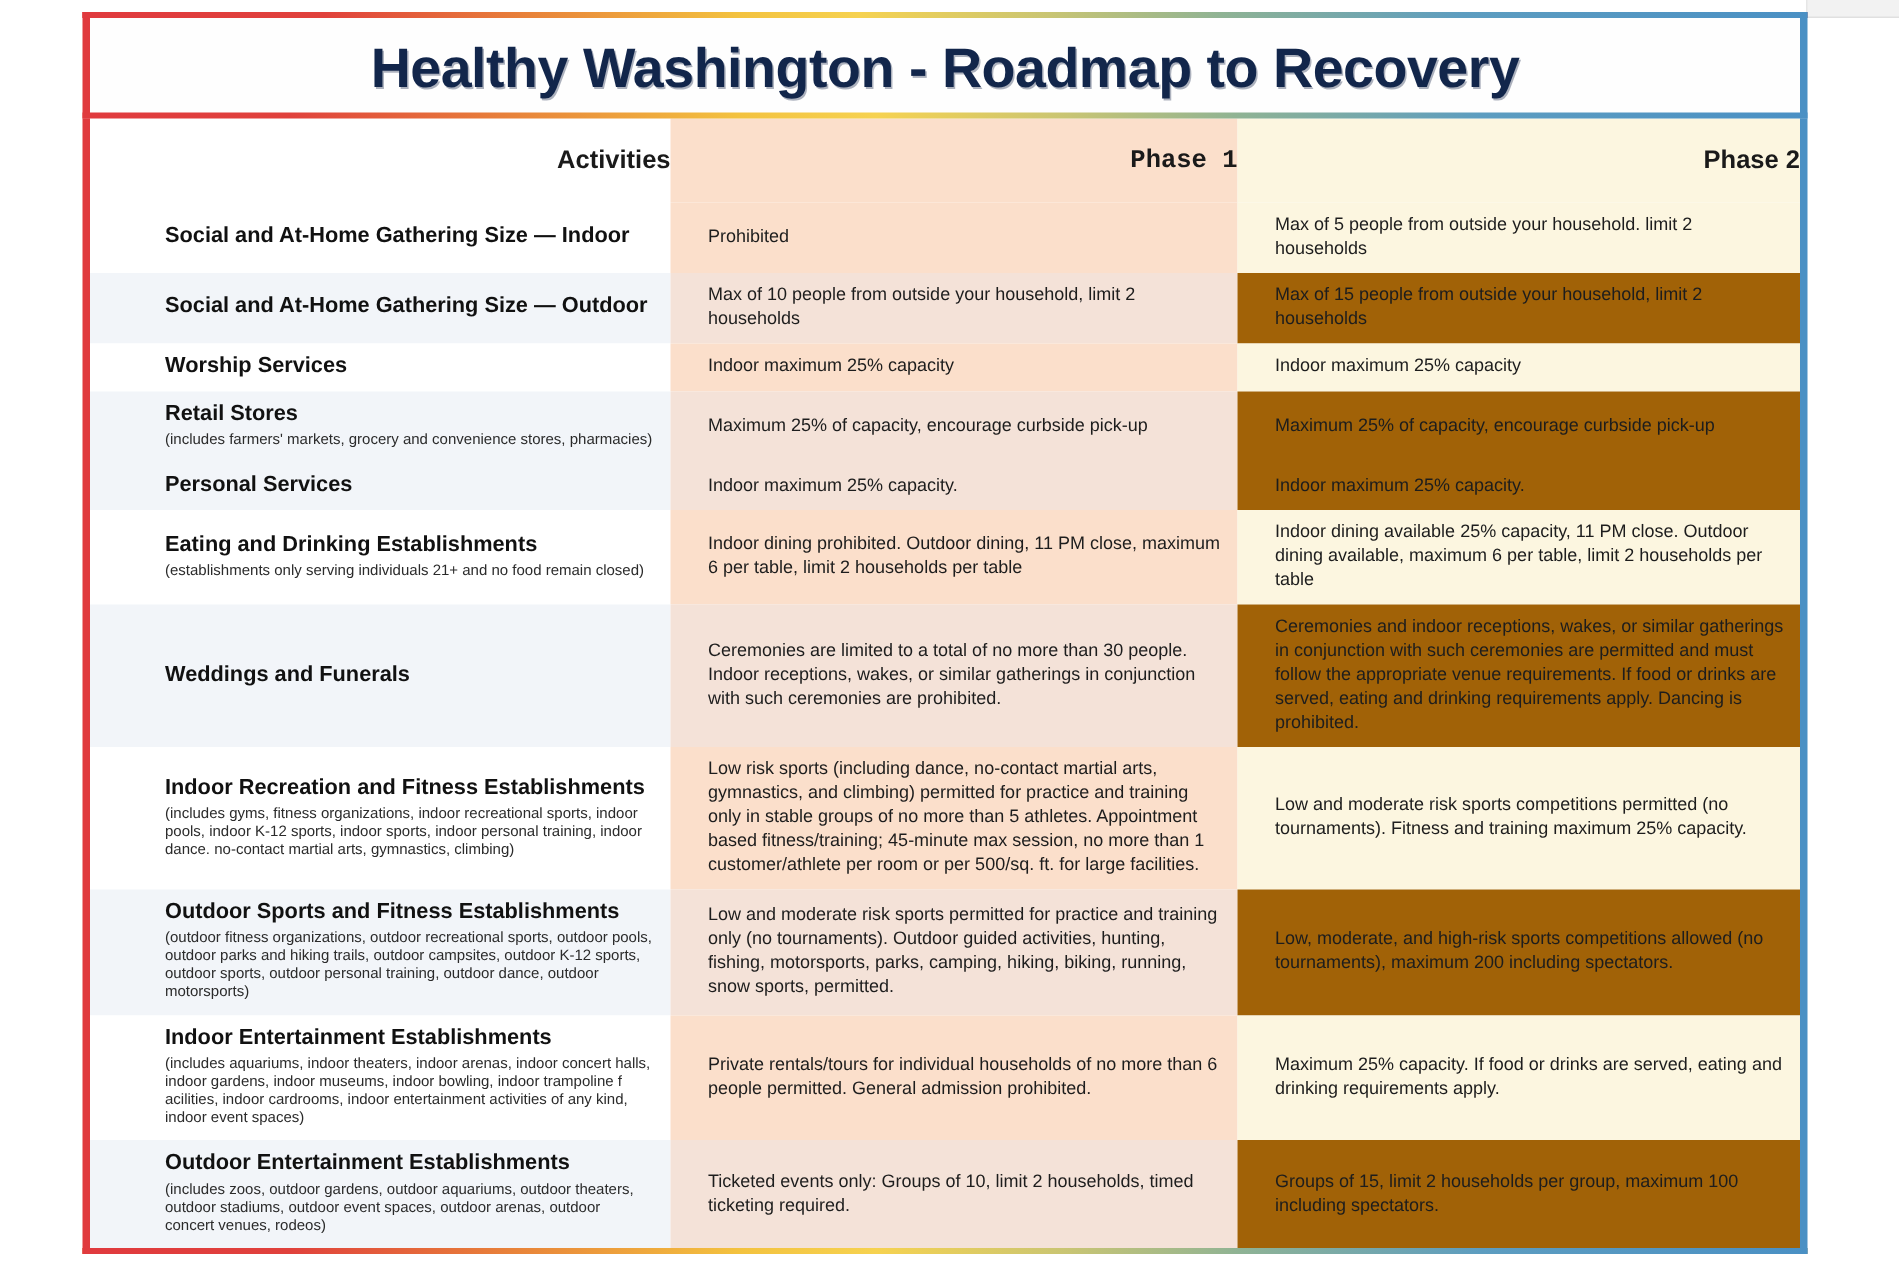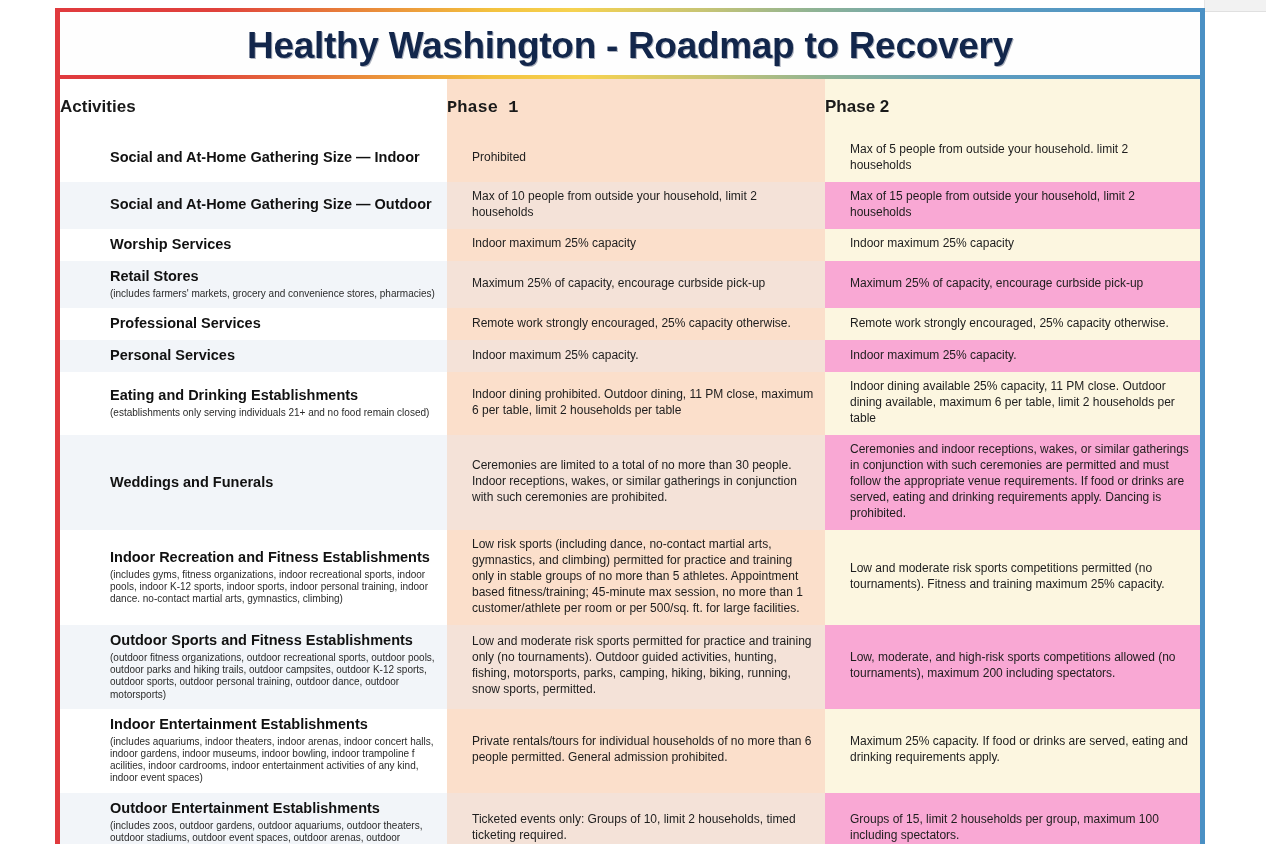--- a/index.html
+++ b/index.html
@@ -110,21 +110,21 @@
   }
   table.roadmap col.c-act   { width: 387px; }
   table.roadmap col.c-p1    { width: 378px; }
   table.roadmap col.c-p2    { width: 375px; }
 
   thead th {
     height: 56px;
     font-size: 17px;
     font-weight: bold;
     color: #1a1a1a;
-    text-align: left;
+    text-align: right;
     vertical-align: middle;
   }
   th.h-act { background: #ffffff; }
   th.h-p1  { background: #fbdfcb; font-family: Liberation Mono, monospace; }
   th.h-p2  { background: #fcf6e0; }
 
   tbody td {
     vertical-align: middle;
     padding: 7px 11px 8px 11px;
   }
@@ -132,21 +132,21 @@
     padding-left: 19px;
     padding-right: 12px;
   }
 
   
   tbody tr.odd  td.act { background: #ffffff; }
   tbody tr.even td.act { background: #f2f5f9; }
   tbody tr.odd  td.p1  { background: #fbdfcb; }
   tbody tr.even td.p1  { background: #f4e2d8; }
   tbody tr.odd  td.p2  { background: #fcf6e0; }
-  tbody tr.even td.p2  { background: #f9a8d4; }
+  tbody tr.even td.p2  { background: #a16207; }
 
   .act-title {
     font-size: 14.5px;
     font-weight: bold;
     color: #111111;
     line-height: 1.18;
     margin-left: 31px;
   }
   .act-sub {
     display: block;
@@ -242,31 +242,20 @@
               <td class="act">
                 <div class="act-title">Retail Stores<span class="act-sub">(includes farmers' markets, grocery and convenience stores, pharmacies)</span></div>
               </td>
               <td class="p1">
                 <div class="cell-text">Maximum 25% of capacity, encourage curbside pick-up</div>
               </td>
               <td class="p2">
                 <div class="cell-text">Maximum 25% of capacity, encourage curbside pick-up</div>
               </td>
             </tr>
-            <tr class="odd">
-              <td class="act">
-                <div class="act-title">Professional Services</div>
-              </td>
-              <td class="p1">
-                <div class="cell-text">Remote work strongly encouraged, 25% capacity otherwise.</div>
-              </td>
-              <td class="p2">
-                <div class="cell-text">Remote work strongly encouraged, 25% capacity otherwise.</div>
-              </td>
-            </tr>
             <tr class="even">
               <td class="act">
                 <div class="act-title">Personal Services</div>
               </td>
               <td class="p1">
                 <div class="cell-text">Indoor maximum 25% capacity.</div>
               </td>
               <td class="p2">
                 <div class="cell-text">Indoor maximum 25% capacity.</div>
               </td>

